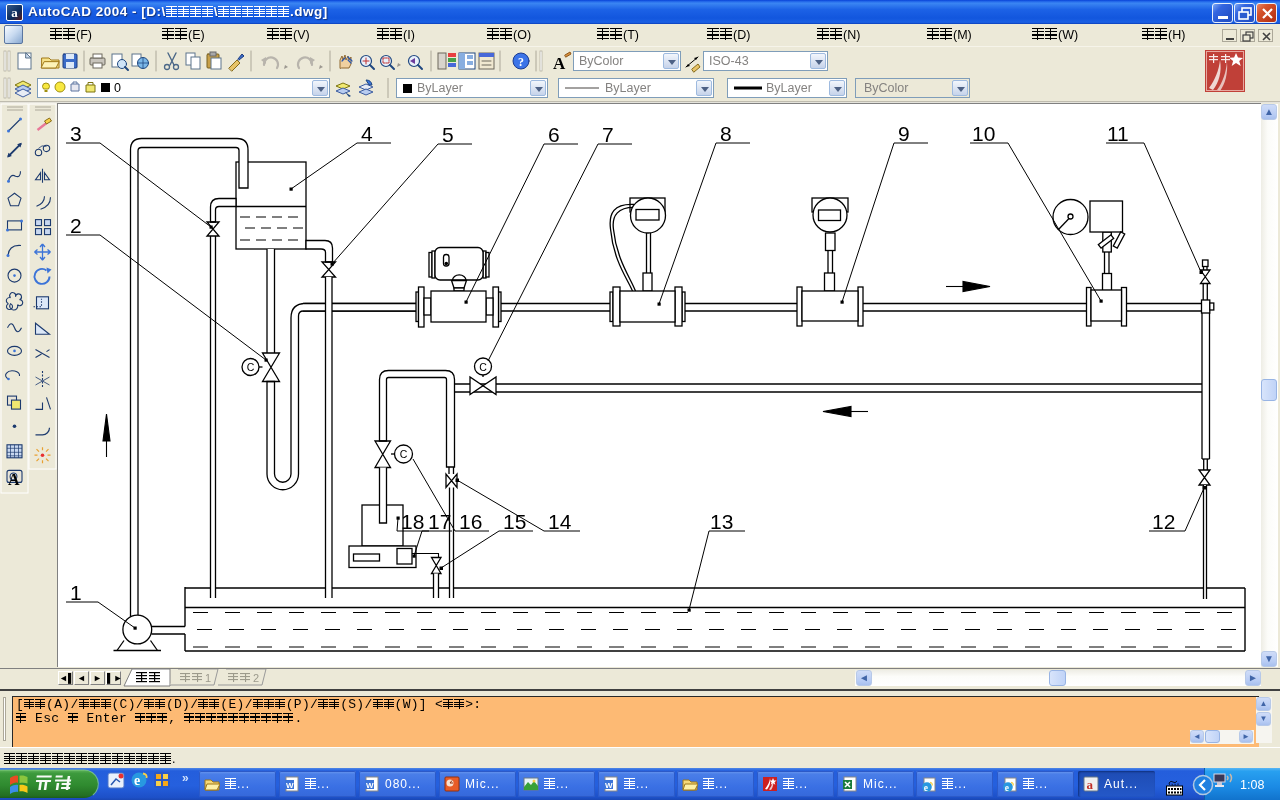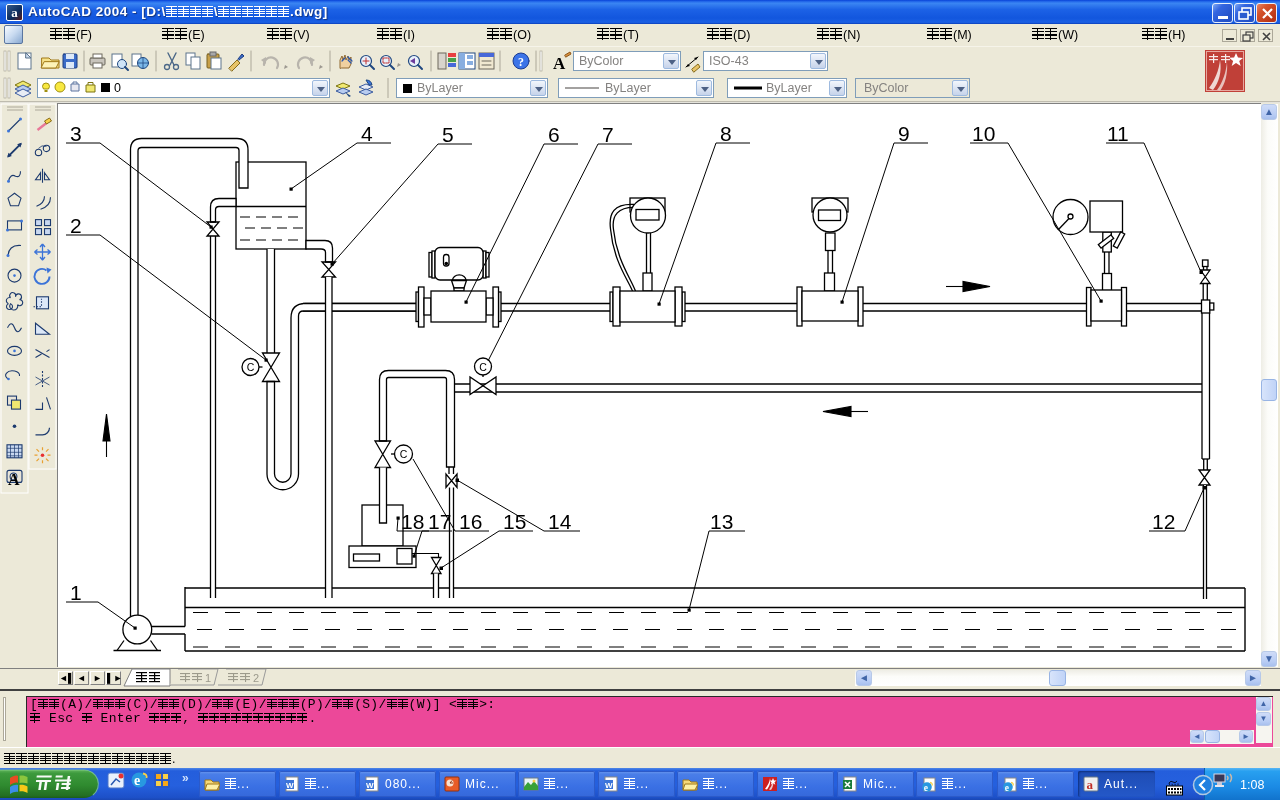--- a/index.html
+++ b/index.html
@@ -34,21 +34,21 @@
 .sbtrack{position:absolute;background:linear-gradient(90deg,#eeede5,#fcfcf9 40%,#ffffff)}
 .sbtrackh{position:absolute;background:linear-gradient(180deg,#eeede5,#fcfcf9 40%,#ffffff)}
 .sbbtn{position:absolute;width:16px;height:16px;border:1px solid #b7c9e8;border-radius:3px;background:linear-gradient(180deg,#cfdcf8,#b8ccf4 70%,#a8c0ee);color:#4065a8;font:bold 10px/14px "Liberation Sans";text-align:center}
 .sbthumb{position:absolute;border:1px solid #98b4e4;border-radius:3px;background:linear-gradient(90deg,#d8e4fb,#c0d3f7)}
 
 #tabstrip{position:absolute;left:0;top:668px;width:1280px;height:18px;background:#ece9d8;border-top:1px solid #808080}
 .tabbtn{position:absolute;top:2px;width:15px;height:14px;background:#ece9d8;border:1px solid #fff;border-right-color:#808080;border-bottom-color:#808080;color:#000;font:9px/13px "Liberation Sans";text-align:center}
 
 #cmdtopline{position:absolute;left:0;top:689px;width:1280px;height:2px;background:#404040}
 #cmdwin{position:absolute;left:0;top:691px;width:1280px;height:55px;background:#ece9d8}
-#cmdwhite{position:absolute;left:26px;top:5px;width:1247px;height:63px;background:#ec4899;border:1px solid #282828;border-right:none}
+#cmdwhite{position:absolute;left:12px;top:5px;width:1247px;height:63px;background:#fdba74;border:1px solid #282828;border-right:none}
 #cmdtext{position:absolute;left:3px;top:1px;font:13px "Liberation Mono",monospace;color:#000;white-space:pre;line-height:13.5px;letter-spacing:0.3px}
 
 #statusbar{position:absolute;left:0;top:747px;width:1280px;height:21px;background:#ece9d8;border-top:1px solid #fff;font-size:12.5px;color:#000}
 
 #taskbar{position:absolute;left:0;top:768px;width:1280px;height:32px;
 background:linear-gradient(180deg,#5087e5 0%,#3a75e4 4%,#245edc 9%,#2560de 55%,#1d50c8 92%,#1a47b4 100%)}
 .tkbtn{position:absolute;top:3px;width:77px;height:26px;border-radius:2px;
 background:linear-gradient(180deg,#6f9bef 0%,#4a7ee8 12%,#3a70e4 60%,#3568da 100%);
 box-shadow:inset 0 0 0 1px #2c5ac8;color:#fff;font-size:12px}
 .tkbtn .lbl{position:absolute;left:26px;top:6px;letter-spacing:1px}

